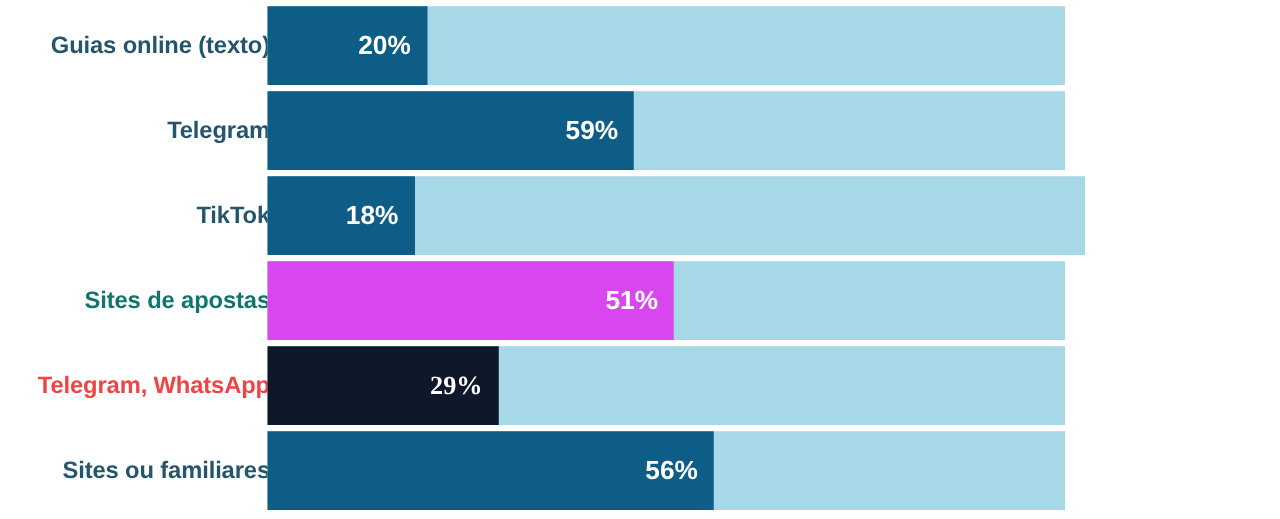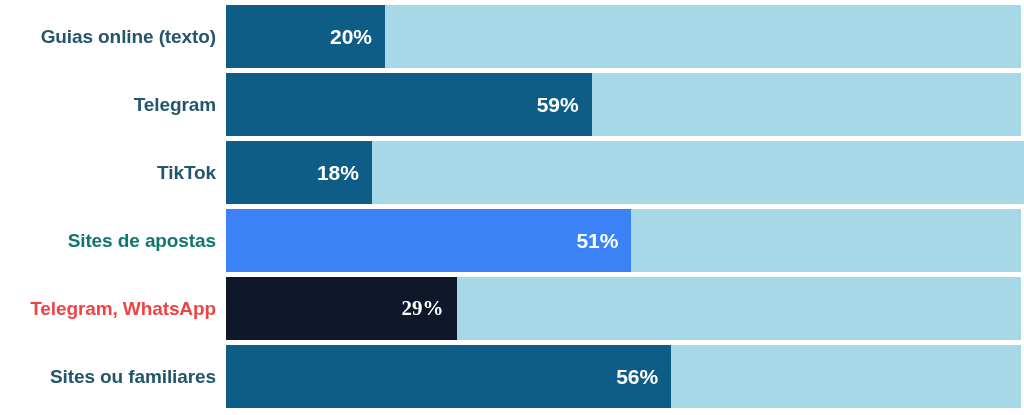--- a/index.html
+++ b/index.html
@@ -45,23 +45,23 @@
     justify-content: flex-end;
     font-size: 19px;
     font-weight: bold;
     color: #23566c;
     letter-spacing: -0.1px;
     white-space: nowrap;
     line-height: 1;
   }
   .track {
     position: absolute;
-    left: 226px;
+    left: 214px;
     top: 0;
-    width: 795px;
+    width: 638px;
     height: 63px;
     background: #a7d8e8;
   }
   .fill {
     position: absolute;
     left: 0;
     top: 0;
     height: 63px;
     background: #0d5d86;
     display: flex;
@@ -107,21 +107,21 @@
       <div class="track" style="background: rgb(167, 216, 232); padding-left: 16px;">
         <div class="fill" style="width: 18%; background: rgb(13, 93, 134);">
           <span class="value-label" style="color: rgb(255, 255, 255);">18%</span>
         </div>
       </div>
     </div>
 
     <div class="chart-row" style="top:209px;">
       <div class="row-label" style="color: #0f766e;">Sites de apostas</div>
       <div class="track" style="background: rgb(167, 216, 232);">
-        <div class="fill" style="width: 51%; background: #3b82f6;">
+        <div class="fill" style="width: 51%; background: #d946ef;">
           <span class="value-label" style="color: rgb(255, 255, 255);">51%</span>
         </div>
       </div>
     </div>
 
     <div class="chart-row" style="top:277px;">
       <div class="row-label" style="color: #ef4444;">Telegram, WhatsApp</div>
       <div class="track" style="background: rgb(167, 216, 232);">
         <div class="fill" style="width: 29%; background: #0f172a; font-family: Liberation Serif, serif;">
           <span class="value-label" style="color: rgb(255, 255, 255);">29%</span>

